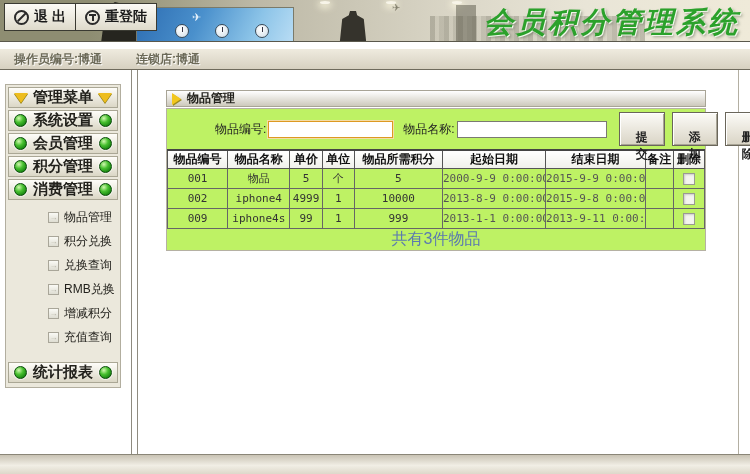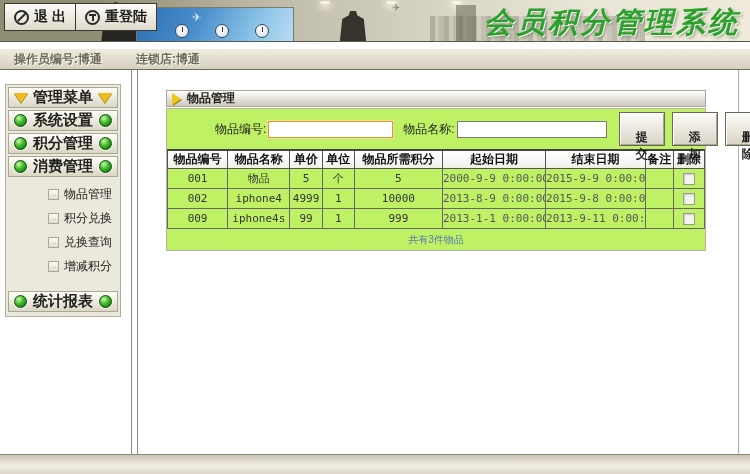--- a/index.html
+++ b/index.html
@@ -98,21 +98,21 @@
 
   table.items { width:100%; border-collapse:collapse; table-layout:fixed; border-top:2px solid #444; }
   table.items th { border:1px solid #555; height:18px; font-size:12px; font-weight:bold; color:#111;
     background:linear-gradient(#ffffff,#f0f0ea); overflow:hidden; white-space:nowrap; }
   table.items td { border:1px solid #666; height:20px; text-align:center; overflow:hidden; white-space:nowrap;
     font-family:"DejaVu Sans Mono","Liberation Sans",monospace; font-size:11px; color:#333; }
   table.items td.date { color:#555; }
   table.items input[type=checkbox] { appearance:none; -webkit-appearance:none; width:12px; height:12px;
     border:1px solid #9a9a92; background:#f4f4ef; box-shadow:inset 1px 1px 2px #ccc; vertical-align:middle; }
   .tbl-footer { height:21px; display:flex; align-items:center; justify-content:center;
-    font-size:10px; color:#5b7ab0; }
+    font-size:16px; color:#5b7ab0; }
 
   
   .bottom-bar { position:absolute; left:0; bottom:0; width:750px; height:20px;
     border-top:1px solid #8a8678; background:linear-gradient(#c9c3b4,#f1eee5 55%,#ddd8ca); }
 </style>
 </head>
 <body>
 
 <div class="page">
 
@@ -159,20 +159,25 @@
           <span class="tri-down"></span>
         </div>
         <div id="menu-items">
             <div class="menu-row">
     <span class="orb"></span>
     <span class="mi-label">系统设置</span>
     <span class="orb"></span>
   </div>
             <div class="menu-row">
     <span class="orb"></span>
+    <span class="mi-label">会员管理</span>
+    <span class="orb"></span>
+  </div>
+            <div class="menu-row">
+    <span class="orb"></span>
     <span class="mi-label">积分管理</span>
     <span class="orb"></span>
   </div>
             <div class="menu-row">
     <span class="orb"></span>
     <span class="mi-label">消费管理</span>
     <span class="orb"></span>
   </div>
           </div>
         <div class="submenu" id="submenu-items">
@@ -183,21 +188,29 @@
             <div class="submenu-item">
     <span class="sub-icon"></span>
     <span>积分兑换</span>
   </div>
             <div class="submenu-item">
     <span class="sub-icon"></span>
     <span>兑换查询</span>
   </div>
             <div class="submenu-item">
     <span class="sub-icon"></span>
+    <span>RMB兑换</span>
+  </div>
+            <div class="submenu-item">
+    <span class="sub-icon"></span>
     <span>增减积分</span>
+  </div>
+            <div class="submenu-item">
+    <span class="sub-icon"></span>
+    <span>充值查询</span>
   </div>
           </div>
         <div class="menu-row" id="footer-menu-row">
           <span class="orb"></span>
           <span class="mi-label">统计报表</span>
           <span class="orb"></span>
         </div>
       </div>
     </div>
 

